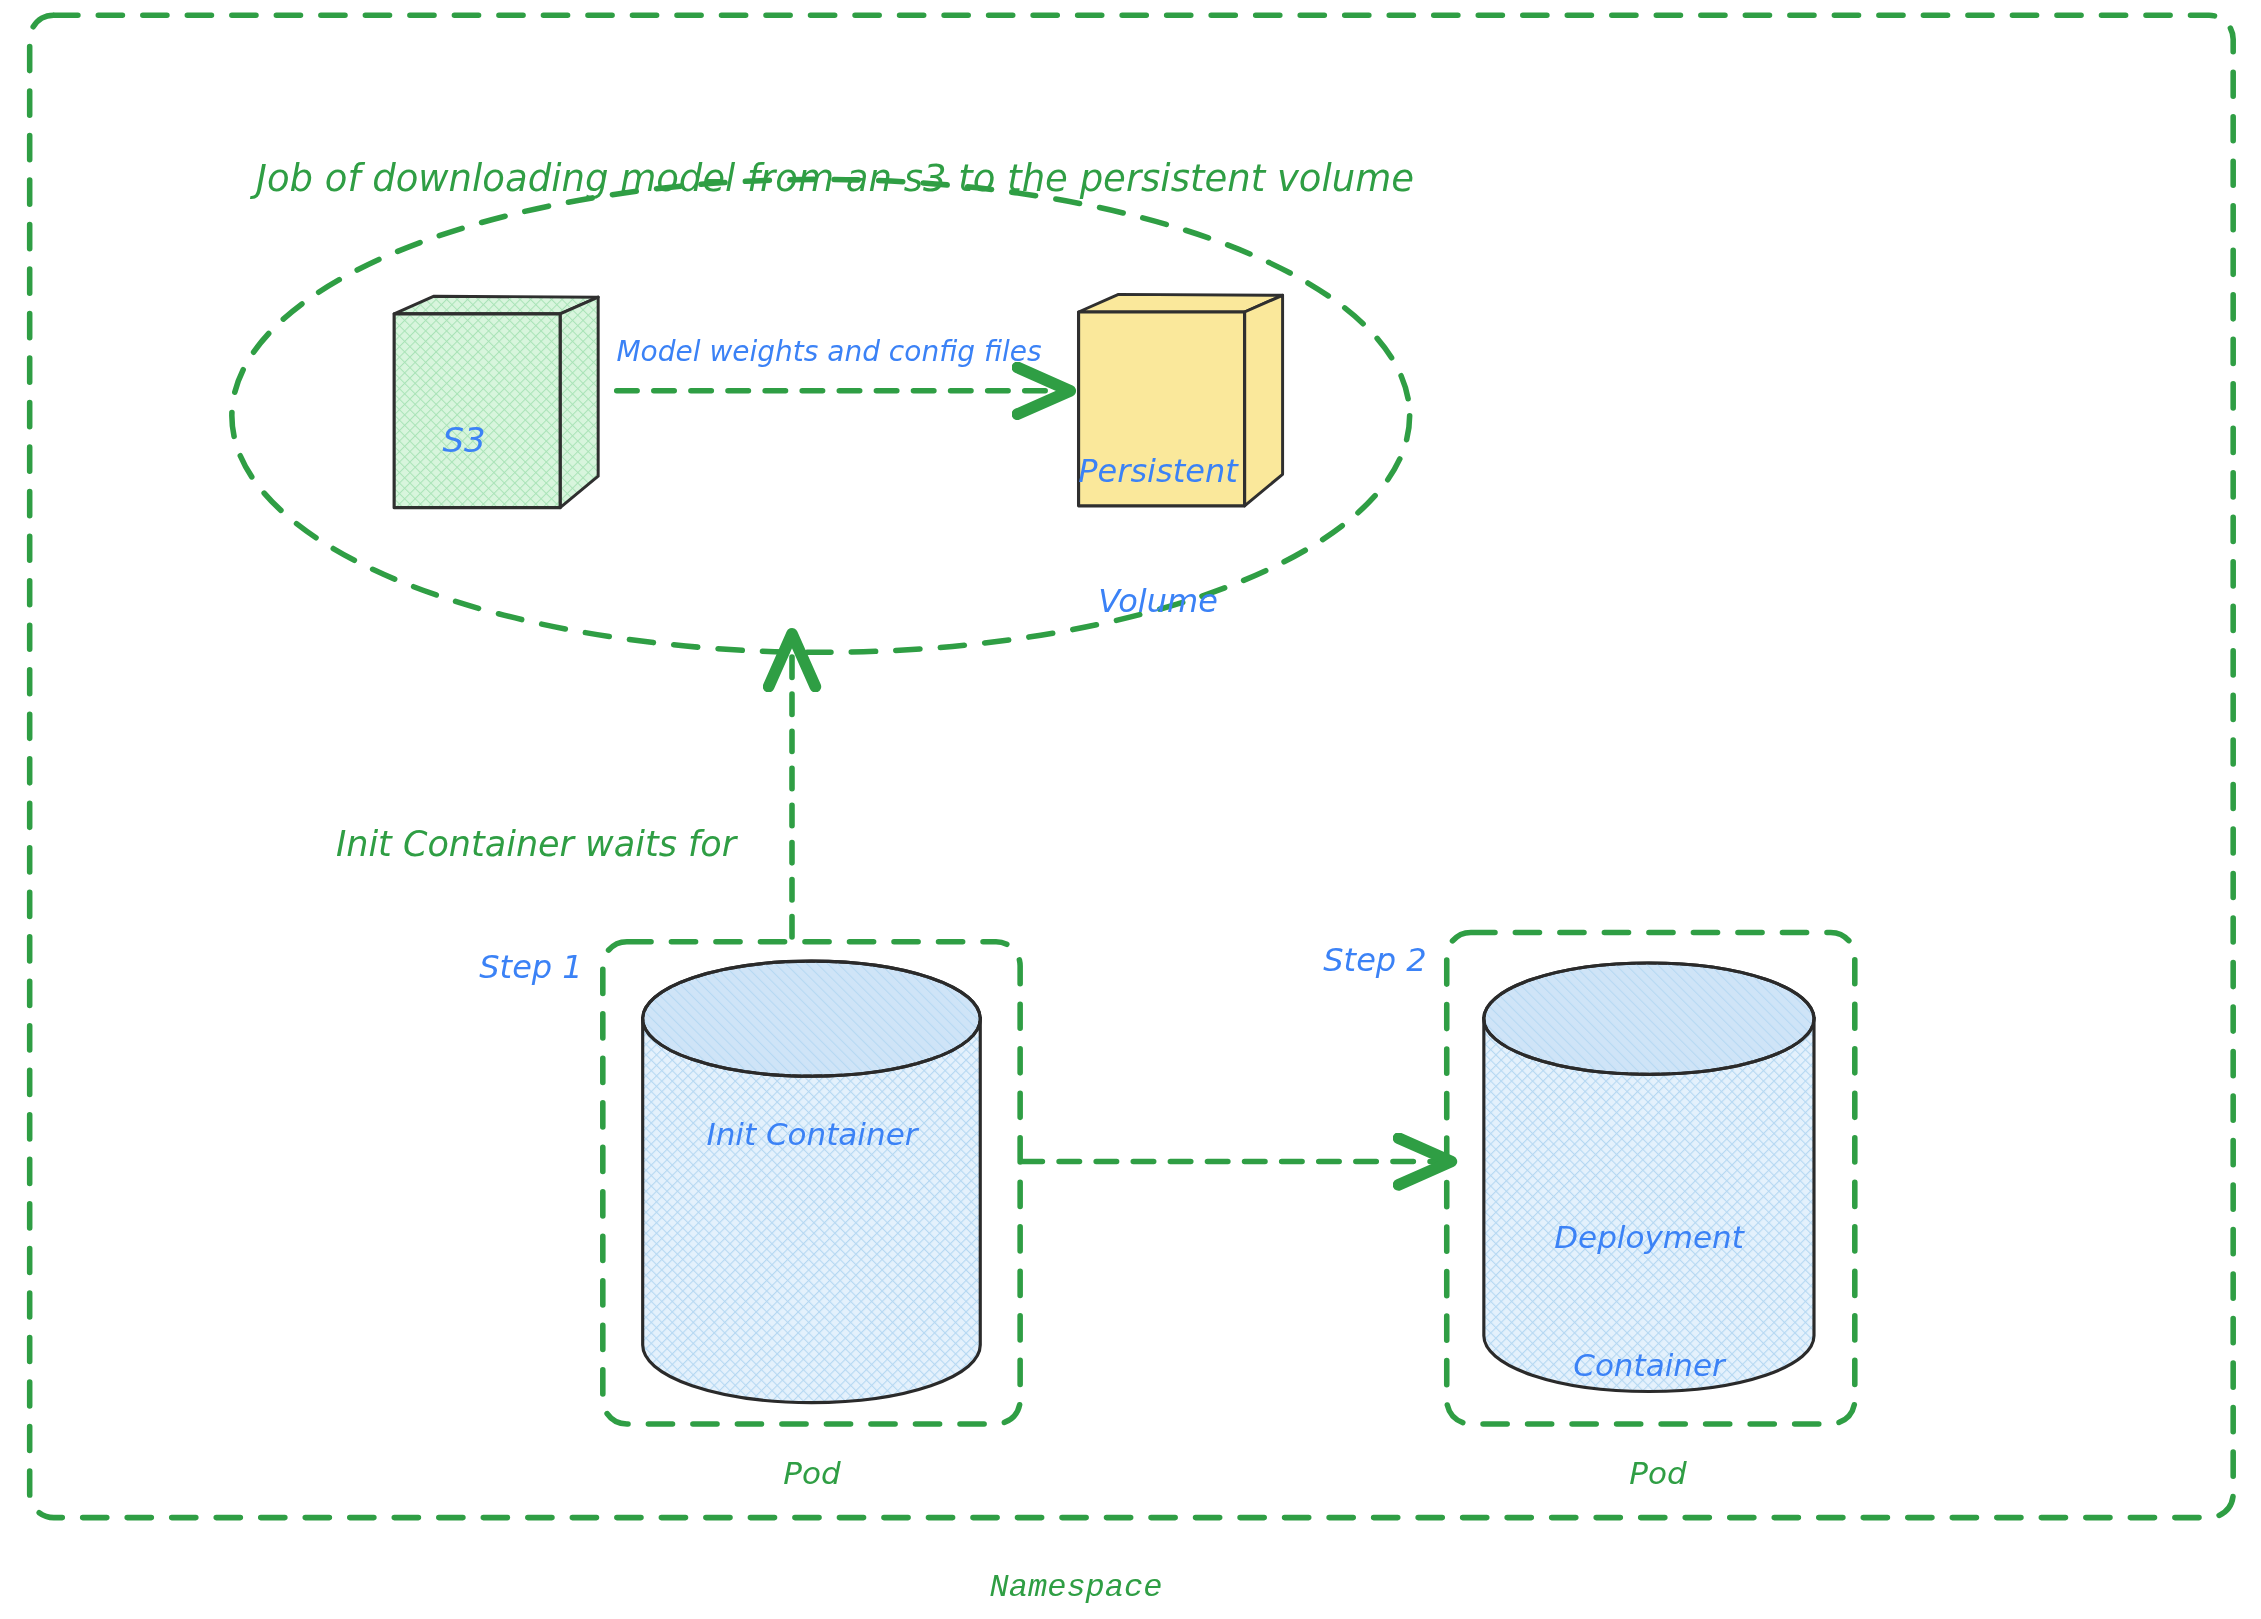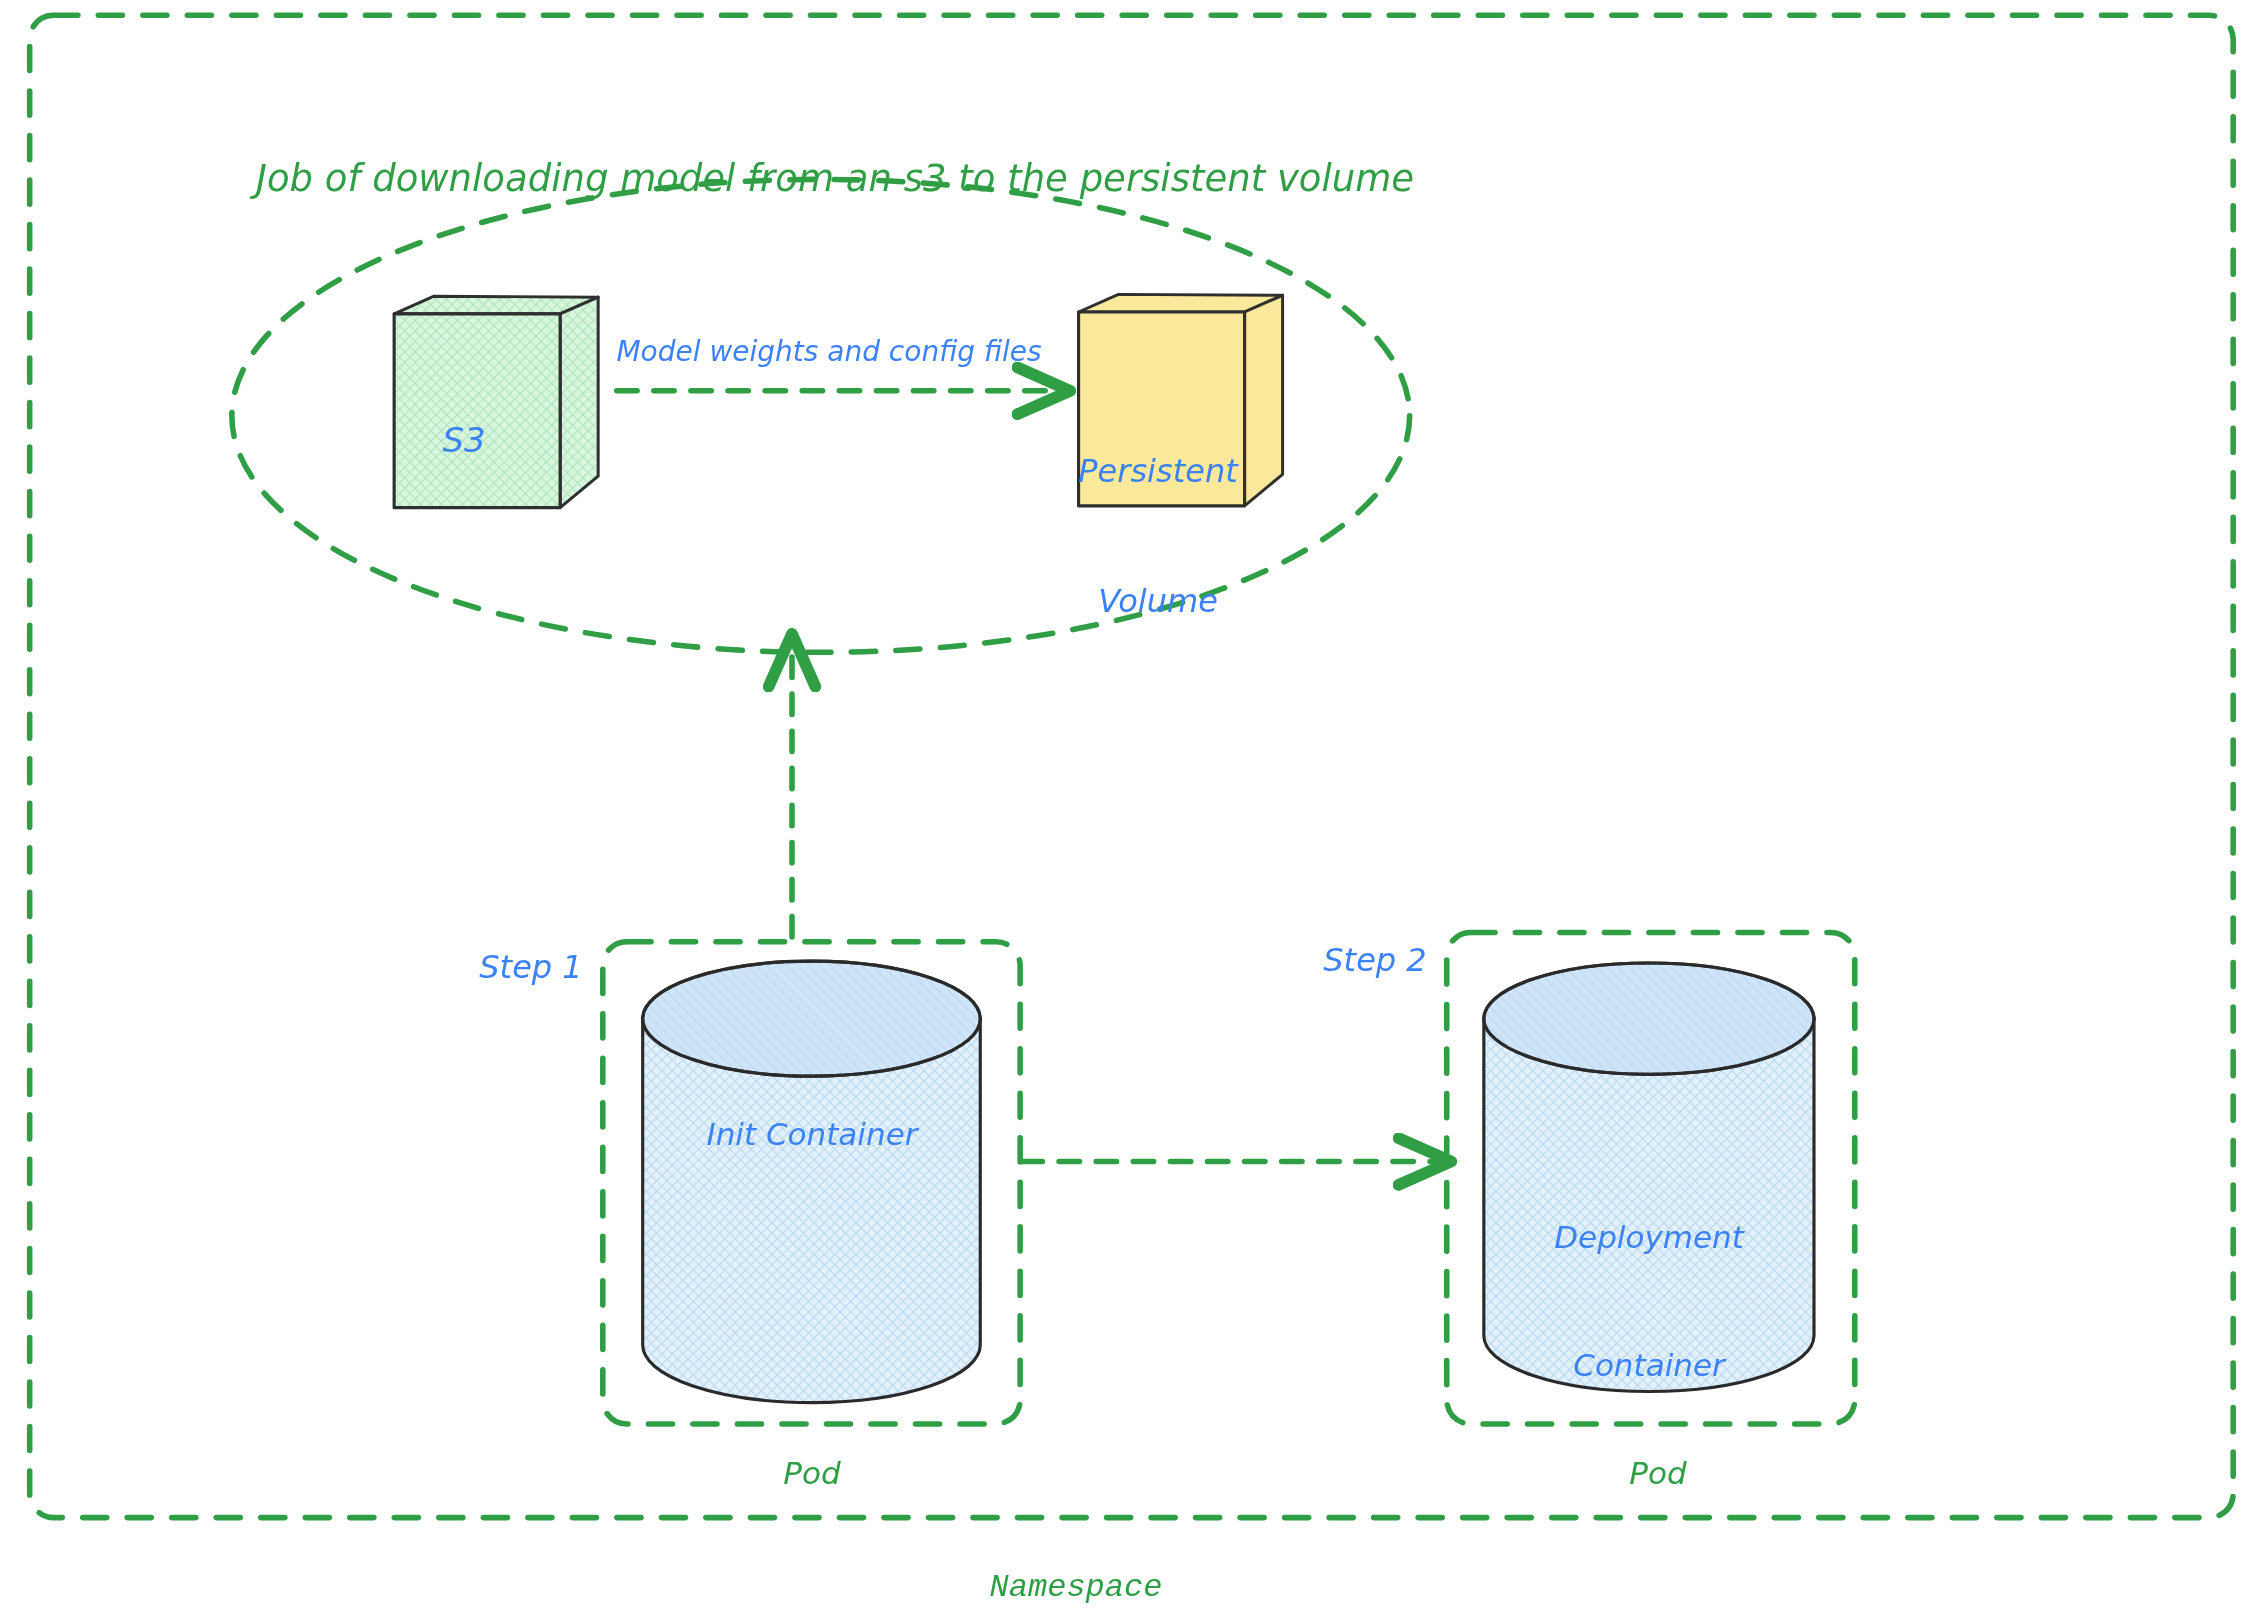--- a/index.html
+++ b/index.html
@@ -124,20 +124,21 @@
   <div class="lbl hand dark-text center" style="left:464px; top:411px; font-size:34px;margin-top:8px;">S3</div>
 
   <div class="lbl hand dark-text center" style="left:1158px; top:364px; font-size:32px; line-height:1.35;">
     <div>Persistent</div>
     <div>Volume</div>
   </div>
 
   <div class="lbl hand dark-text center" style="left:829px; top:334px; font-size:28px;">Model weights and config files</div>
 
   <div class="lbl hand green-text center" style="left:536px; top:722px; font-size:35px; line-height:1.4;">
+    <div>Init Container waits for</div>
   </div>
 
   <div class="lbl hand dark-text center" style="left:531px; top:947px; font-size:32px;">Step 1</div>
 
   <div class="lbl hand dark-text center" style="left:812px; top:1115px; font-size:31px;">Init Container</div>
 
   <div class="lbl hand green-text center" style="left:812px; top:1454px; font-size:31px;">Pod</div>
 
   <div class="lbl hand dark-text center" style="left:1375px; top:940px; font-size:32px;text-align:center;">Step 2</div>
 

